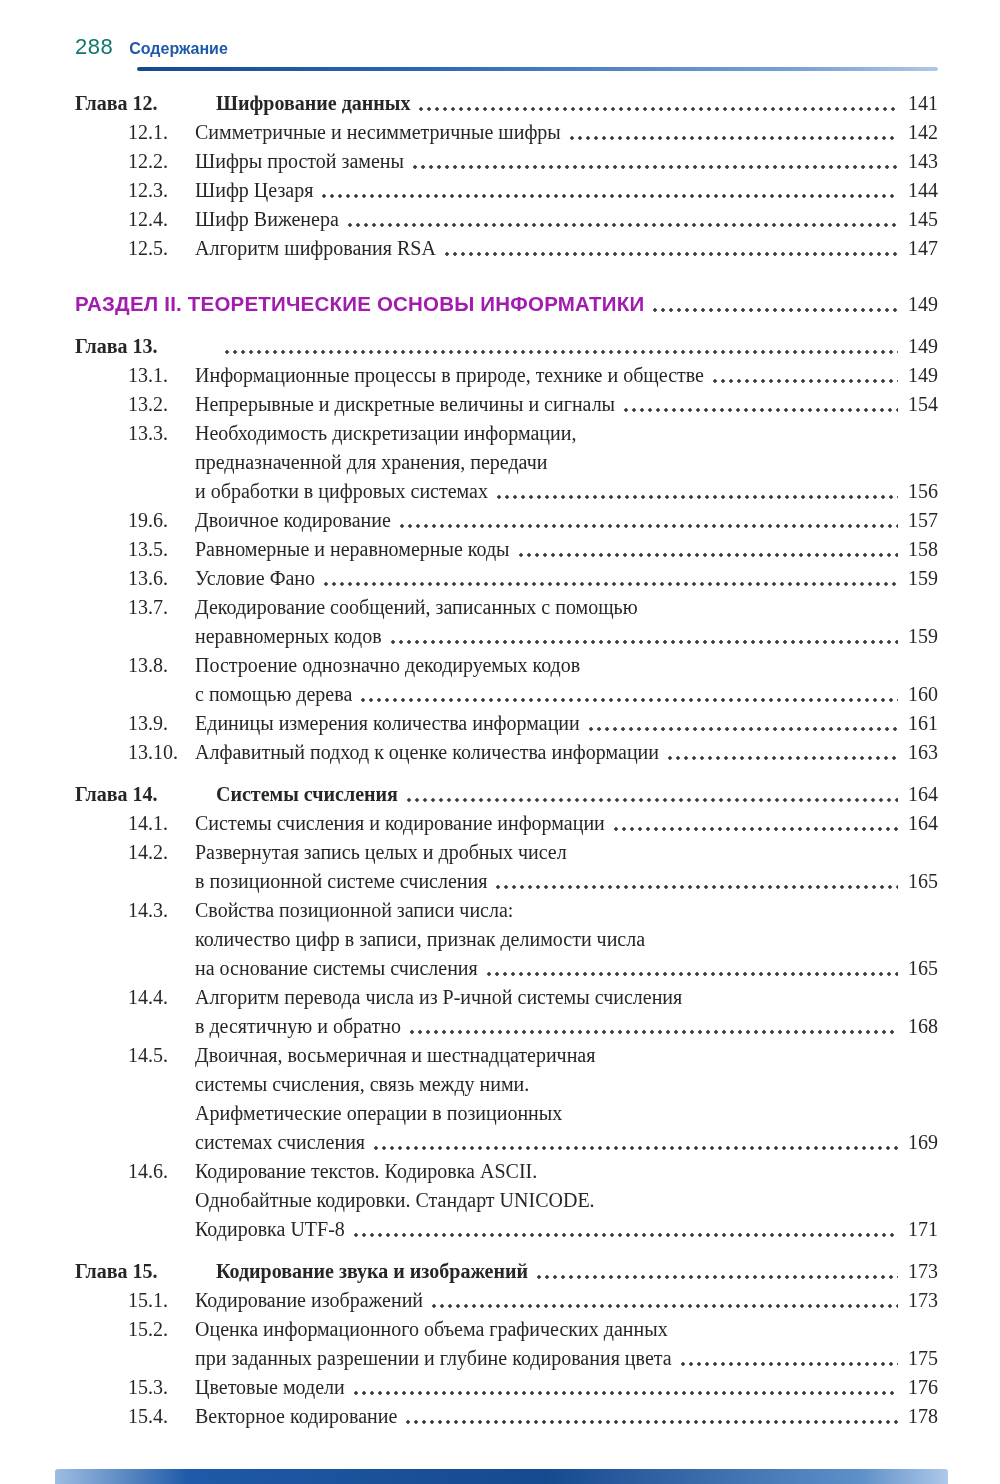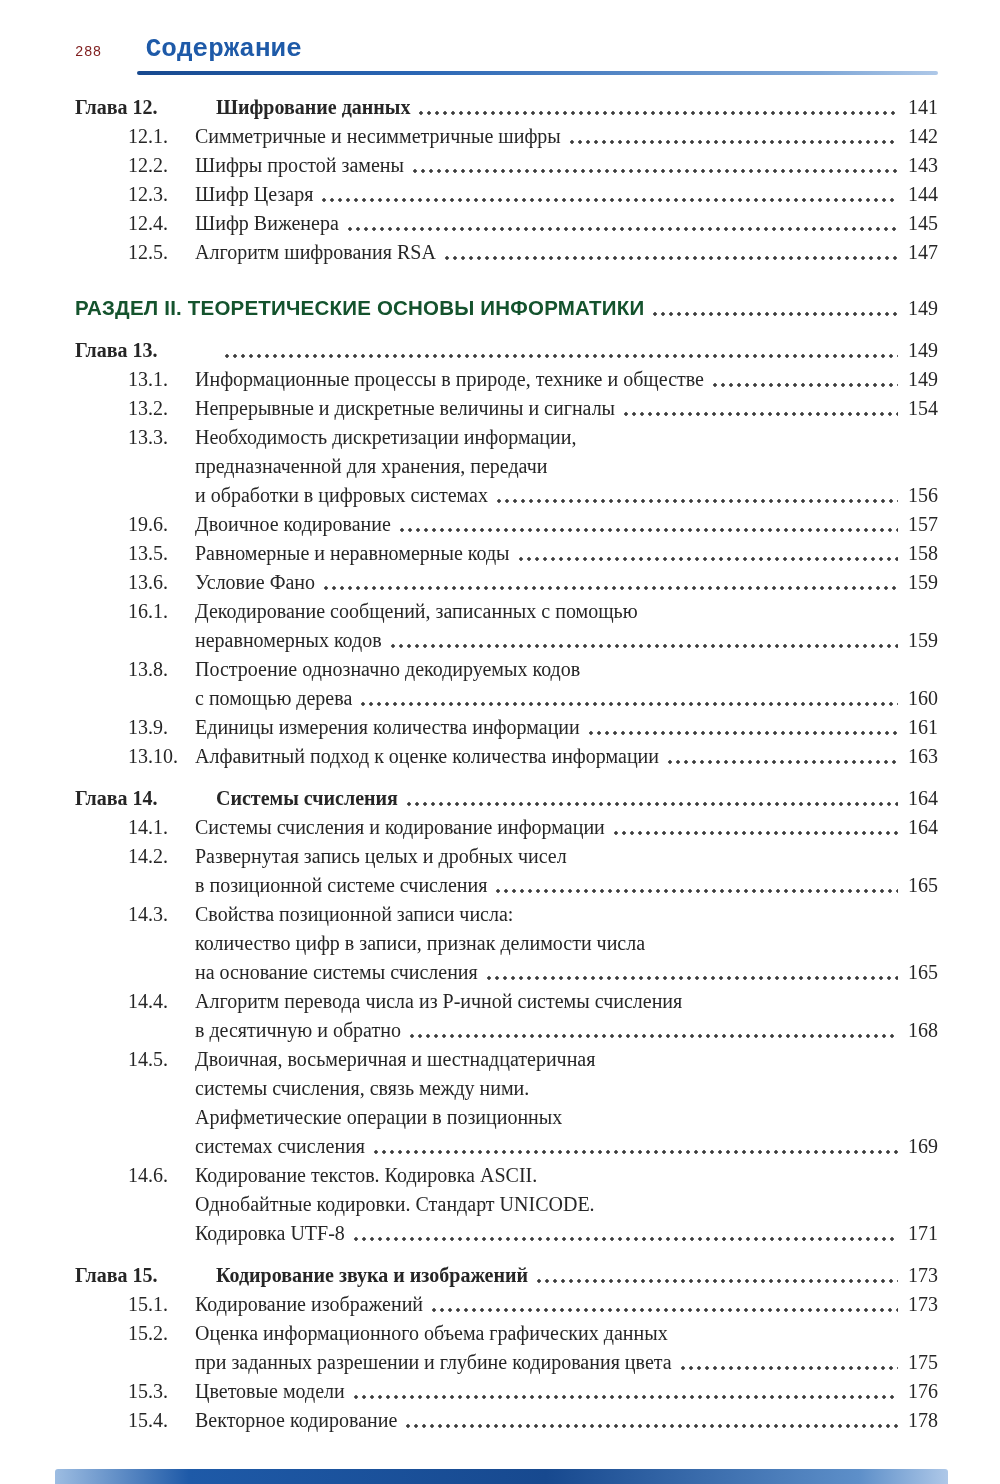--- a/index.html
+++ b/index.html
@@ -20,31 +20,31 @@
     position: relative;
     height: 100%;
     box-sizing: border-box;
   }
   
   .header-row {
     display: flex;
     align-items: baseline;
   }
   .folio {
-    font-family: Liberation Mono, monospace;
-    font-size: 14px;
-    color: #7f1d1d;
+    font-family: Liberation Sans, sans-serif;
+    font-size: 22px;
+    color: #0f766e;
     letter-spacing: 0.5px;
   }
   .running-title {
-    font-family: Liberation Mono, monospace;
-    font-size: 26px;
+    font-family: Liberation Sans, sans-serif;
+    font-size: 16px;
     font-weight: bold;
     color: #1e5aa8;
-    margin-left: 44px;
+    margin-left: 16px;
   }
   .header-rule {
     height: 4px;
     margin: 7px 0 0 62px;
     background: linear-gradient(90deg, #17498f 0%, #2a66b4 35%, #7ea6d6 85%, #aec8e8 100%);
     border-radius: 2px;
   }
   
   .toc {
     margin-top: 18px;
@@ -69,21 +69,21 @@
   }
   .toc-entry.type-section {
     margin-top: 26px;
     margin-bottom: 4px;
     grid-template-columns: 1fr;
   }
   .toc-entry.type-section .toc-text {
     font-family: "Liberation Sans", sans-serif;
     font-weight: bold;
     font-size: 20.5px;
-    color: #14532d;
+    color: #a21caf;
     letter-spacing: 0.2px;
   }
   .toc-label {
     white-space: nowrap;
   }
   .toc-line {
     display: flex;
     align-items: baseline;
   }
   .toc-text {
@@ -268,21 +268,21 @@
     <span class="toc-label">13.6.</span>
     <div class="toc-lines">
           <div class="toc-line">
             <span class="toc-text">Условие Фано</span>
             <span class="leader"></span>
             <span class="toc-page">159</span>
           </div>
         </div>
   </div>
       <div class="toc-entry type-sub">
-    <span class="toc-label">16.1.</span>
+    <span class="toc-label">13.7.</span>
     <div class="toc-lines">
           <div class="toc-line">
             <span class="toc-text">Декодирование сообщений, записанных с помощью</span>
           </div>
           <div class="toc-line">
             <span class="toc-text">неравномерных кодов</span>
             <span class="leader"></span>
             <span class="toc-page">159</span>
           </div>
         </div>

